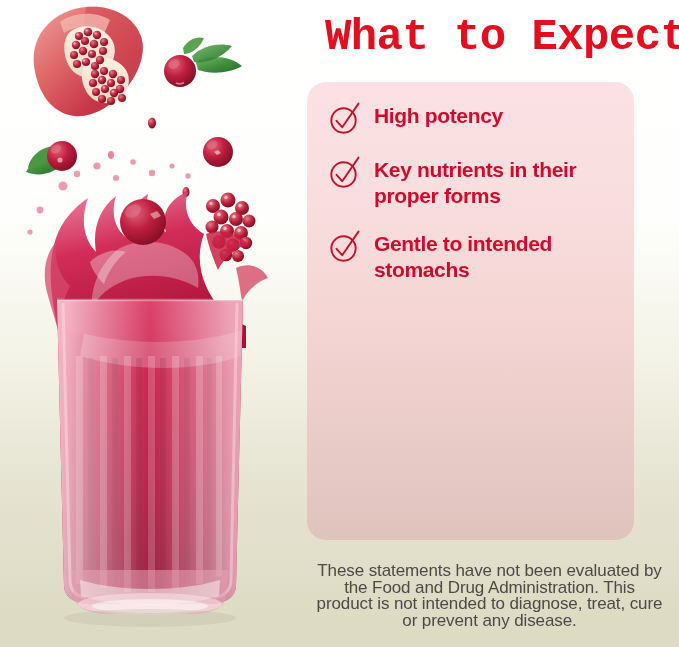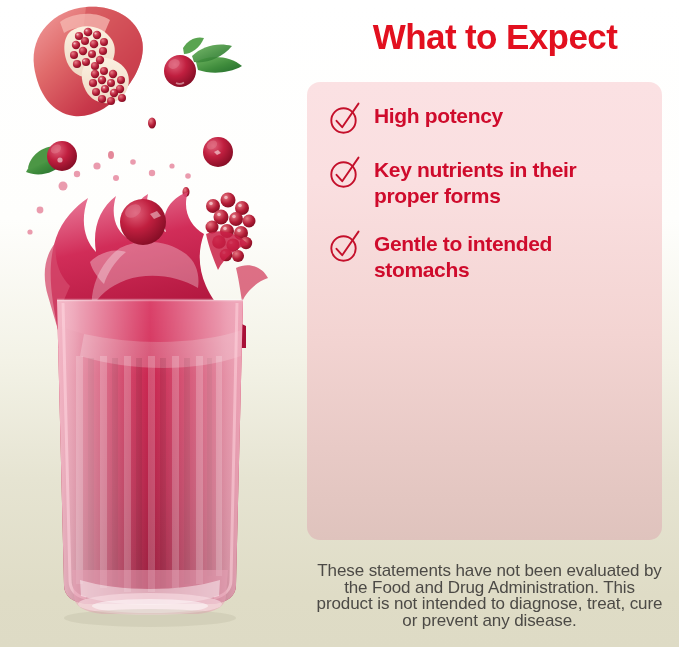--- a/index.html
+++ b/index.html
@@ -44,36 +44,37 @@
     top: 0;
     width: 379px;
     height: 647px;
   }
 
   .title {
     position: absolute;
     left: 25px;
     top: 16px;
     width: 340px;
-    font-size: 35px;
+    font-size: 44px;
     line-height: 42px;
     font-weight: bold;
     letter-spacing: -0.6px;
     color: #e2101f;
     text-align: center;
     white-space: nowrap;
+    font-family: Liberation Mono, monospace;
   }
 
   .benefits-card {
     position: absolute;
     left: 7px;
     top: 82px;
-    width: 355px;
+    width: 327px;
     height: 458px;
-    border-radius: 13px;
+    border-radius: 19px;
     background: linear-gradient(to bottom,
                  #fbe1e3 0%,
                  #fadfe0 22%,
                  #f3d4d2 55%,
                  #e8cac6 80%,
                  #dfc3bd 100%);
   }
 
   .benefit-list {
     position: absolute;

